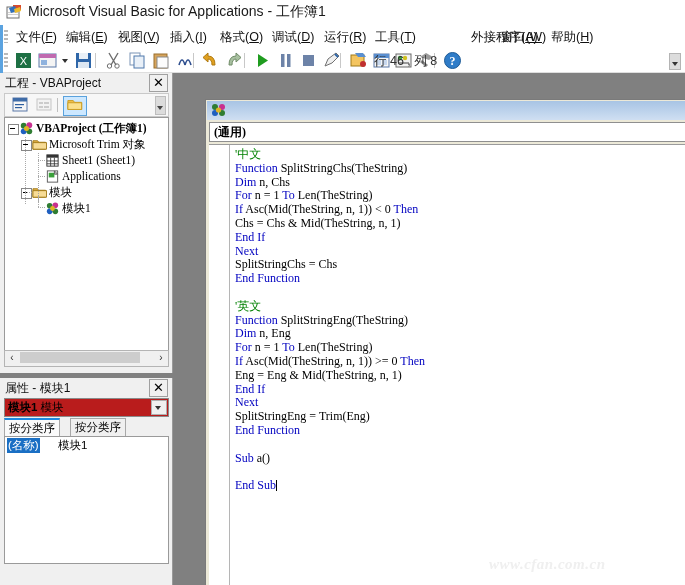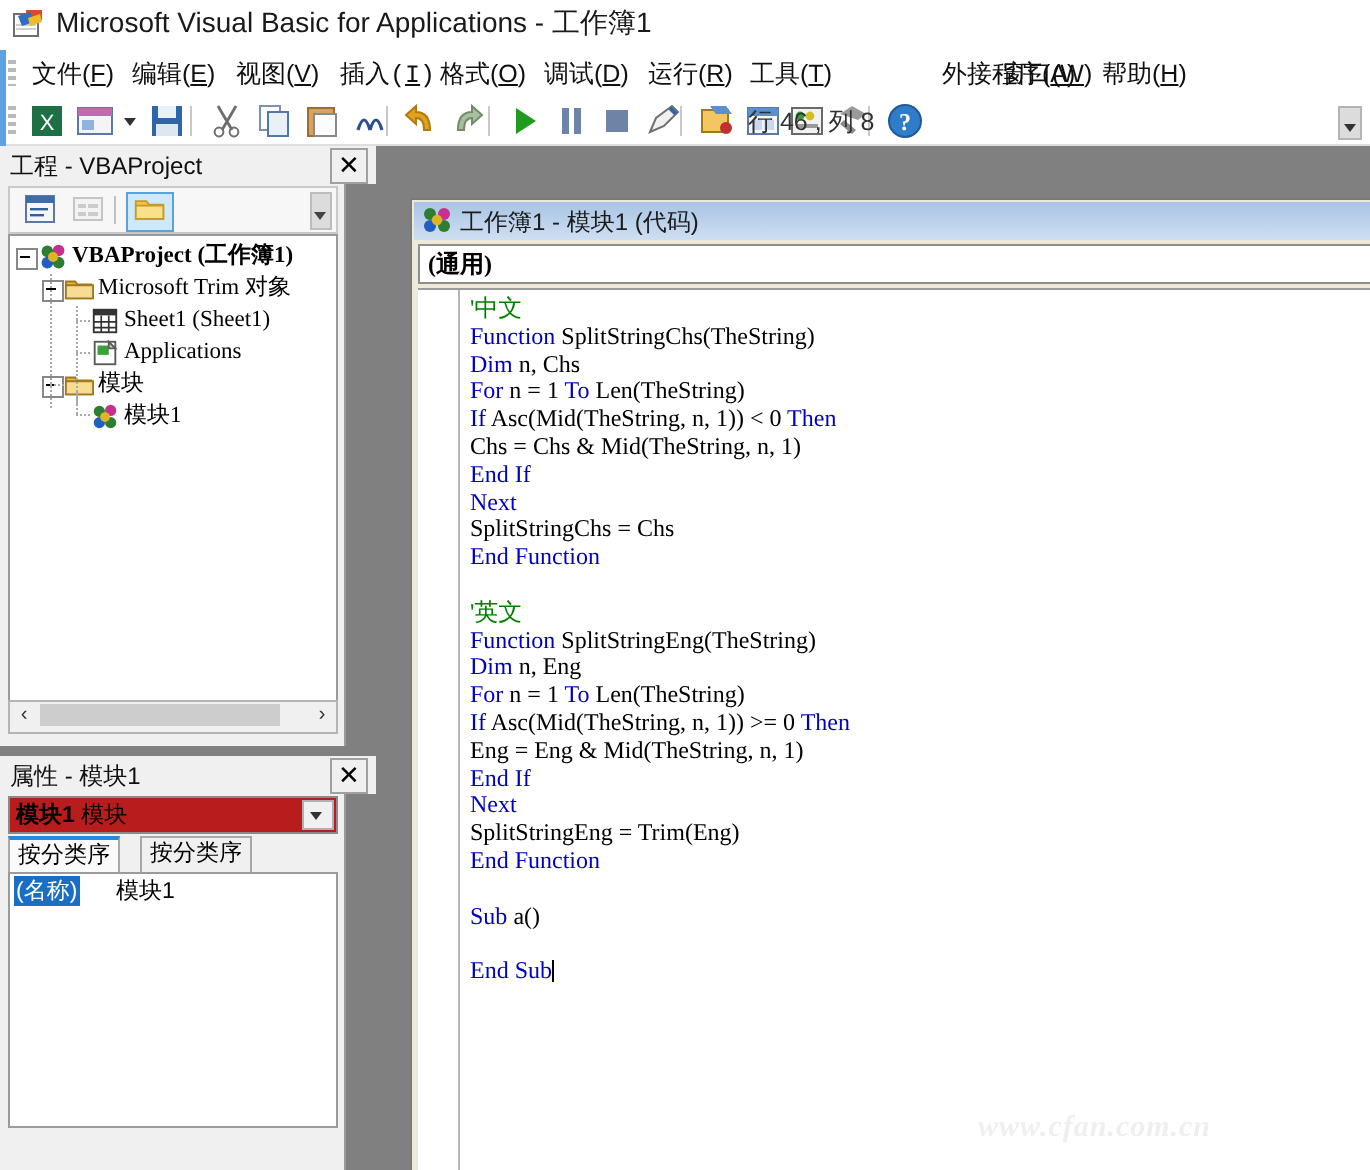--- a/index.html
+++ b/index.html
@@ -35,21 +35,21 @@
   .tb-overflow:after{content:"";position:absolute;left:2px;top:8px;width:0;height:0;
      border-left:3px solid transparent;border-right:3px solid transparent;border-top:4px solid #333;}
   .tb-divline{position:absolute;left:0;top:72px;width:685px;height:1px;background:#dedede;}
 
   
   .mdi{position:absolute;left:0;top:73px;width:685px;height:512px;background:#808080;}
 
   
   .proj-panel{position:absolute;left:0;top:73px;width:172px;height:300px;background:#f0f0f0;
      border-right:1px solid #9a9a9a;}
-  .panel-header{position:absolute;left:0;top:0;width:188px;height:19px;background:#f0f0f0;}
+  .panel-header{position:absolute;left:0;top:0;width:172px;height:19px;background:#f0f0f0;}
   .panel-header .ph-title{position:absolute;left:5px;top:2px;font-size:12px;color:#101010;white-space:nowrap;}
   .panel-close{position:absolute;right:4px;top:1px;width:17px;height:16px;background:#f0f0f0;
      border:1px solid #a0a0a0;text-align:center;line-height:15px;font-size:13px;font-weight:bold;color:#000;}
   .proj-toolbar{position:absolute;left:4px;top:20px;width:163px;height:22px;background:#f7f7f7;border:1px solid #c9c9c9;}
   .pt-btn{position:absolute;top:2px;width:22px;height:18px;}
   .pt-btn.sel{background:#cde8ff;border:1px solid #5aa2dd;}
   .pt-sep{position:absolute;left:52px;top:4px;width:1px;height:14px;background:#c0c0c0;}
   .pt-grip{position:absolute;right:2px;top:2px;width:9px;height:17px;background:#dcdcdc;border:1px solid #bdbdbd;}
   .pt-grip:after{content:"";position:absolute;left:1px;top:9px;width:0;height:0;
      border-left:3px solid transparent;border-right:3px solid transparent;border-top:4px solid #444;}
@@ -130,21 +130,21 @@
     </svg>
     <div class="title-text">Microsoft Visual Basic for Applications - 工作簿1</div>
   </div>
 
   <div class="menubar">
     <div class="menu-grip"></div>
     <div id="menu-host">
         <div class="menu-item" style="left: 14px;">文件(<u>F</u>)</div>
         <div class="menu-item" style="left: 64px;">编辑(<u>E</u>)</div>
         <div class="menu-item" style="left: 116px;">视图(<u>V</u>)</div>
-        <div class="menu-item" style="left: 168px; font-family: Liberation Mono, monospace;">插入(<u>I</u>)</div>
+        <div class="menu-item" style="left: 168px;">插入(<u>I</u>)</div>
         <div class="menu-item" style="left: 218px;">格式(<u>O</u>)</div>
         <div class="menu-item" style="left: 270px;">调试(<u>D</u>)</div>
         <div class="menu-item" style="left: 322px;">运行(<u>R</u>)</div>
         <div class="menu-item" style="left: 373px;">工具(<u>T</u>)</div>
         <div class="menu-item" style="left: 421px; margin-left: 48px;">外接程序(<u>A</u>)</div>
         <div class="menu-item" style="left: 499px;">窗口(<u>W</u>)</div>
         <div class="menu-item" style="left: 549px;">帮助(<u>H</u>)</div>
       </div>
   </div>
 
@@ -245,21 +245,20 @@
 
   <div class="code-win">
     <div class="cw-titlebar">
       <svg class="cw-icon" viewBox="0 0 15 14">
         <circle cx="4" cy="4" r="3" fill="#2f7d32"></circle>
           <circle cx="11" cy="4" r="3" fill="#c8308f"></circle>
         <circle cx="4" cy="10" r="3" fill="#1f5fc0"></circle>
           <circle cx="11" cy="10" r="3" fill="#2f7d32"></circle>
         <circle cx="7.5" cy="7" r="2.6" fill="#e0b524"></circle>
       </svg>
-      <div class="cw-title">工作簿1 - 模块1 (代码)</div>
     </div>
     <div class="cw-combobar">
       <div class="cw-combo">
         <div class="cc-text">(通用)</div>
       </div>
     </div>
     <div class="code-area">
       <div class="code-margin"></div>
       <div class="code-text" id="code-host"><span class="ln"><span class="cmt">'中文</span></span><span class="ln"><span class="kw">Function</span><span> SplitStringChs(TheString)</span></span><span class="ln"><span class="kw">Dim</span><span> n, Chs</span></span><span class="ln"><span class="kw">For</span><span> n = 1 </span><span class="kw">To</span><span> Len(TheString)</span></span><span class="ln"><span class="kw">If</span><span> Asc(Mid(TheString, n, 1)) &lt; 0 </span><span class="kw">Then</span></span><span class="ln"><span>Chs = Chs &amp; Mid(TheString, n, 1)</span></span><span class="ln"><span class="kw">End If</span></span><span class="ln"><span class="kw">Next</span></span><span class="ln"><span>SplitStringChs = Chs</span></span><span class="ln"><span class="kw">End Function</span></span><span class="ln">&nbsp;</span><span class="ln"><span class="cmt">'英文</span></span><span class="ln"><span class="kw">Function</span><span> SplitStringEng(TheString)</span></span><span class="ln"><span class="kw">Dim</span><span> n, Eng</span></span><span class="ln"><span class="kw">For</span><span> n = 1 </span><span class="kw">To</span><span> Len(TheString)</span></span><span class="ln"><span class="kw">If</span><span> Asc(Mid(TheString, n, 1)) &gt;= 0 </span><span class="kw">Then</span></span><span class="ln"><span>Eng = Eng &amp; Mid(TheString, n, 1)</span></span><span class="ln"><span class="kw">End If</span></span><span class="ln"><span class="kw">Next</span></span><span class="ln"><span>SplitStringEng = Trim(Eng)</span></span><span class="ln"><span class="kw">End Function</span></span><span class="ln">&nbsp;</span><span class="ln"><span class="kw">Sub</span><span> a()</span></span><span class="ln">&nbsp;</span><span class="ln"><span class="kw">End Sub</span><span class="caret"></span></span></div>
     </div>

